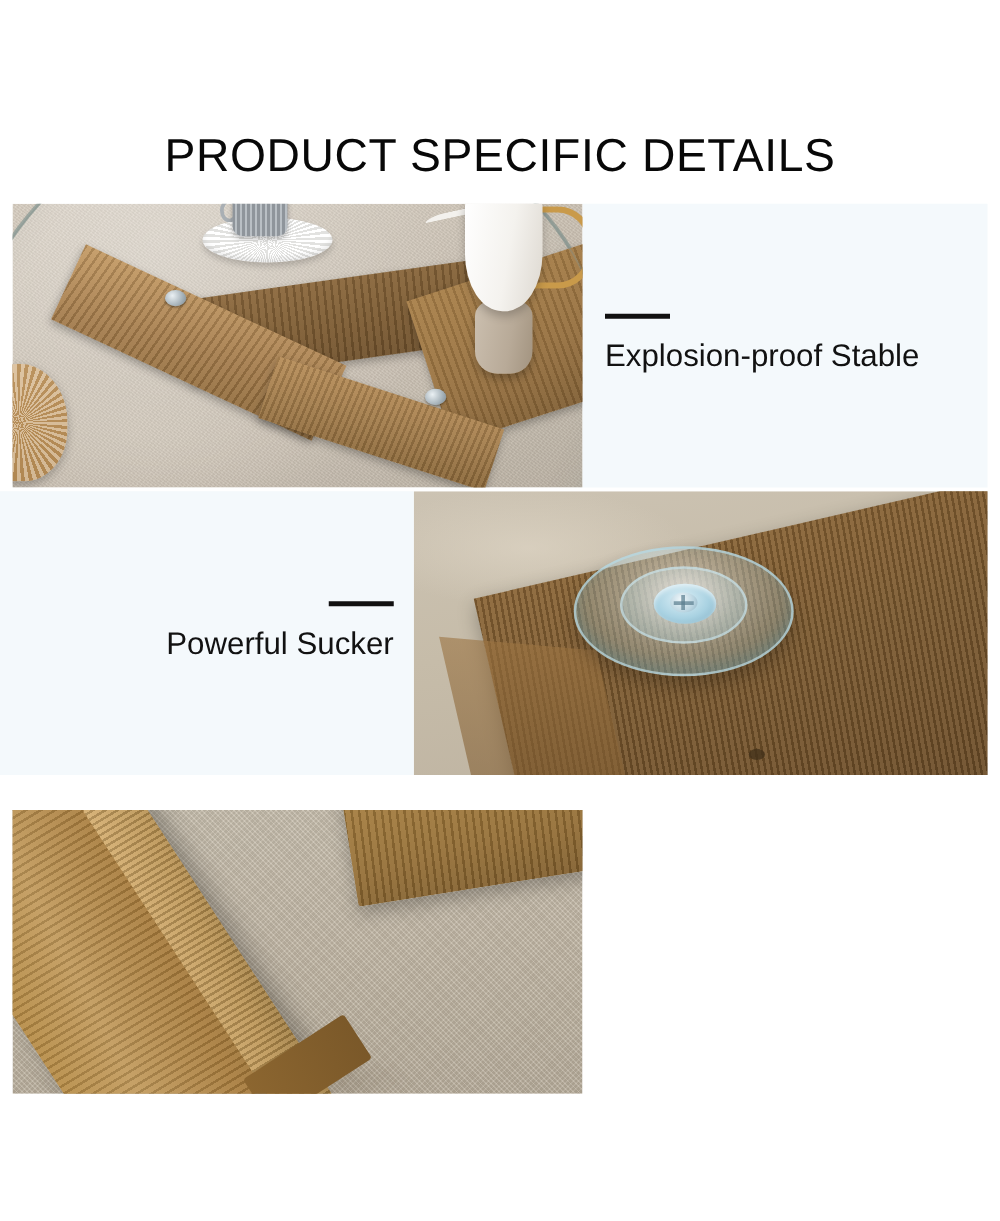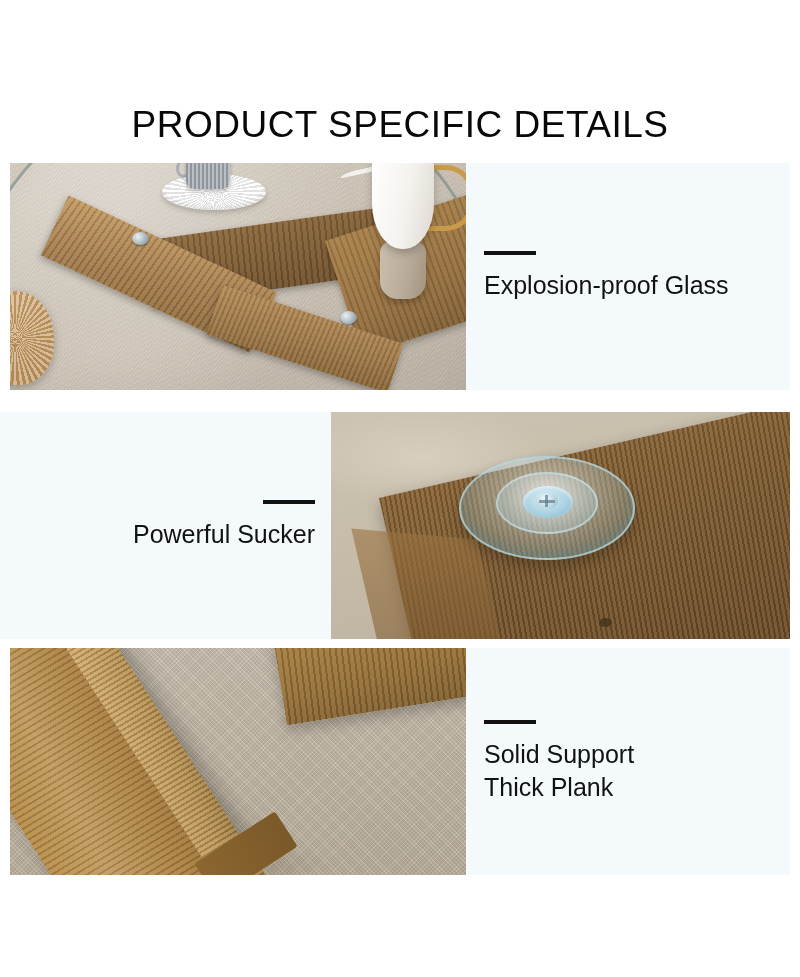--- a/index.html
+++ b/index.html
@@ -35,21 +35,21 @@
   }
 
   
   .feature-row {
     position: absolute;
     display: flex;
     align-items: stretch;
   }
 
   .row-1 { left: 10px;  top: 163px; width: 780px; height: 227px; }
-  .row-2 { left: 0px;   top: 412px; width: 790px; height: 227px; }
+  .row-2 { left: 0px;   top: 393px; width: 790px; height: 227px; }
   .row-3 { left: 10px;  top: 648px; width: 780px; height: 227px; }
 
   .photo {
     position: relative;
     overflow: hidden;
     flex: none;
   }
 
   .row-1 .photo { width: 456px; }
   .row-2 .photo { width: 459px; }
@@ -404,21 +404,21 @@
       <div class="p1-mug-handle"></div>
       <div class="p1-mug"></div>
 
       <div class="p1-pitcher-spout"></div>
       <div class="p1-pitcher-handle"></div>
       <div class="p1-pitcher-base"></div>
       <div class="p1-pitcher-body"></div>
     </div>
     <div class="caption-pane">
       <div class="rule"></div>
-      <div class="caption-line">Explosion-proof Glass</div>
+      <div class="caption-line">Explosion-proof Stable</div>
     </div>
   </div>
 
   <div class="feature-row row-2">
     <div class="caption-pane align-right">
       <div class="rule"></div>
       <div class="caption-line">Powerful Sucker</div>
     </div>
     <div class="photo">
       <div class="p2-bg"></div>
@@ -436,20 +436,15 @@
   <div class="feature-row row-3">
     <div class="photo">
       <div class="p3-bg"></div>
       <div class="p3-carpet"></div>
       <div class="p3-shadow"></div>
       <div class="p3-leg-back"></div>
       <div class="p3-leg-main"></div>
       <div class="p3-leg-edge"></div>
       <div class="p3-leg-foot"></div>
     </div>
-    <div class="caption-pane">
-      <div class="rule"></div>
-      <div class="caption-line">Solid Support</div>
-      <div class="caption-line">Thick Plank</div>
-    </div>
   </div>
 
 </div>
 
 </body></html>

